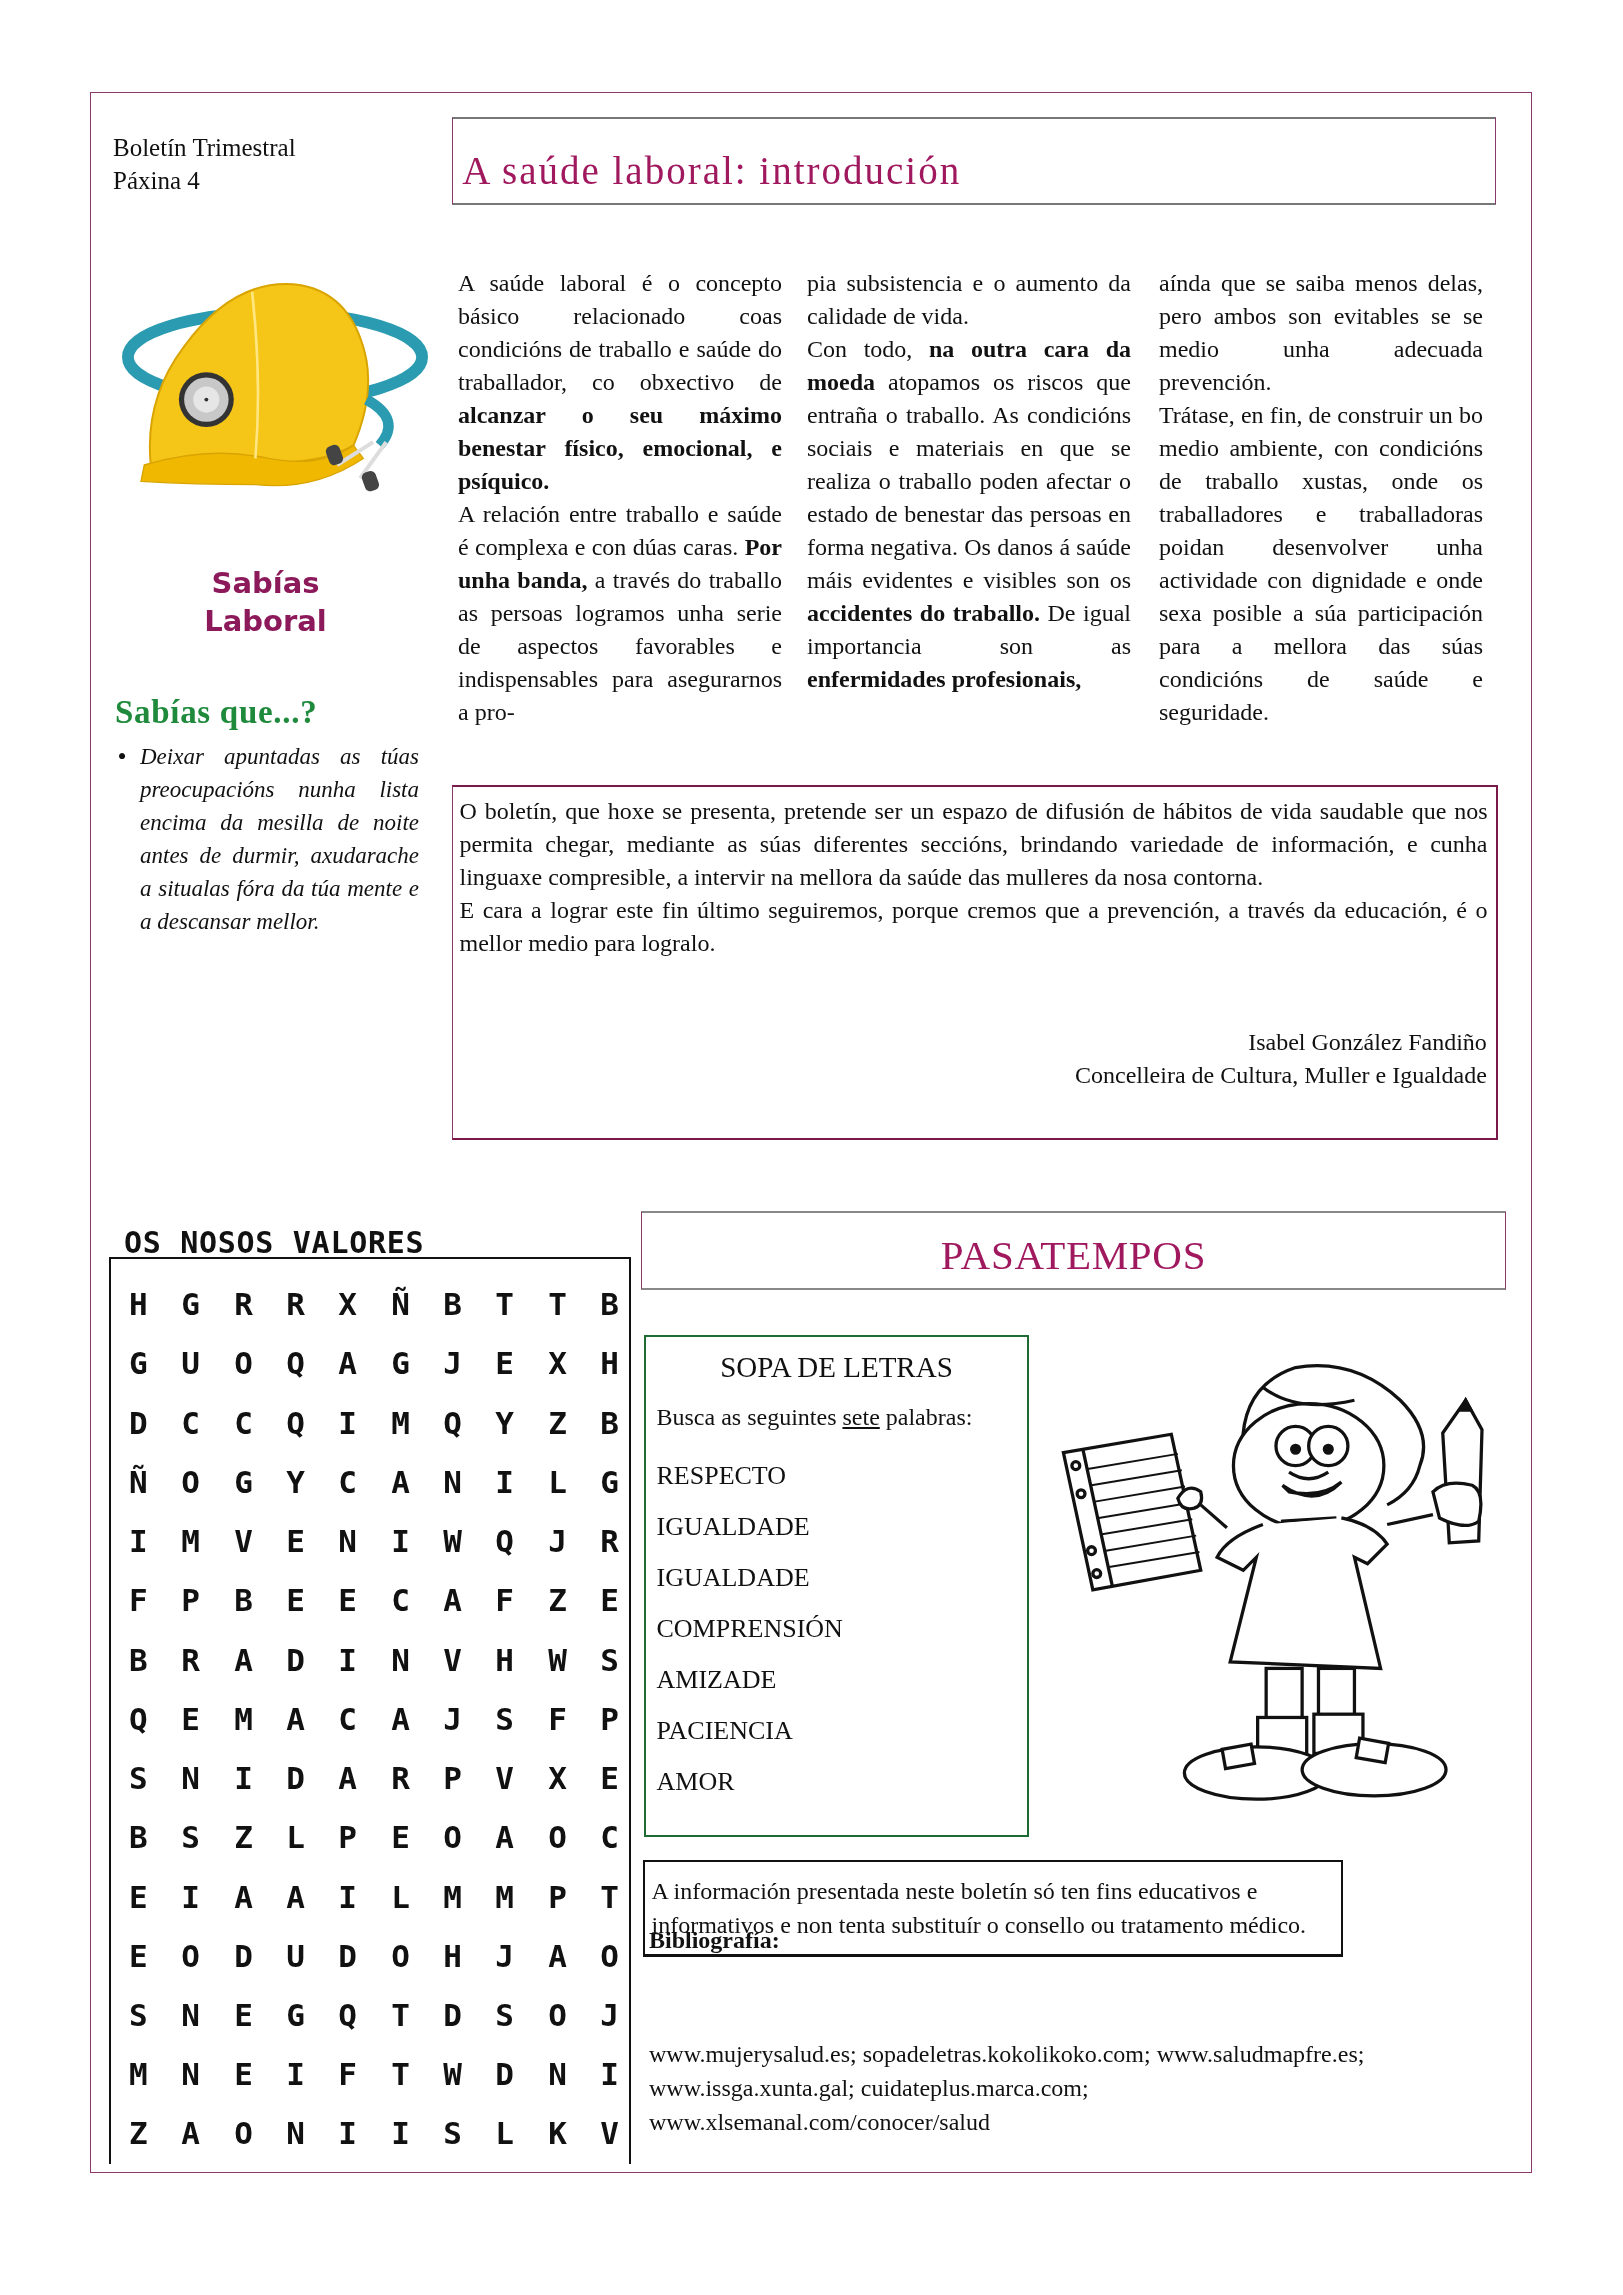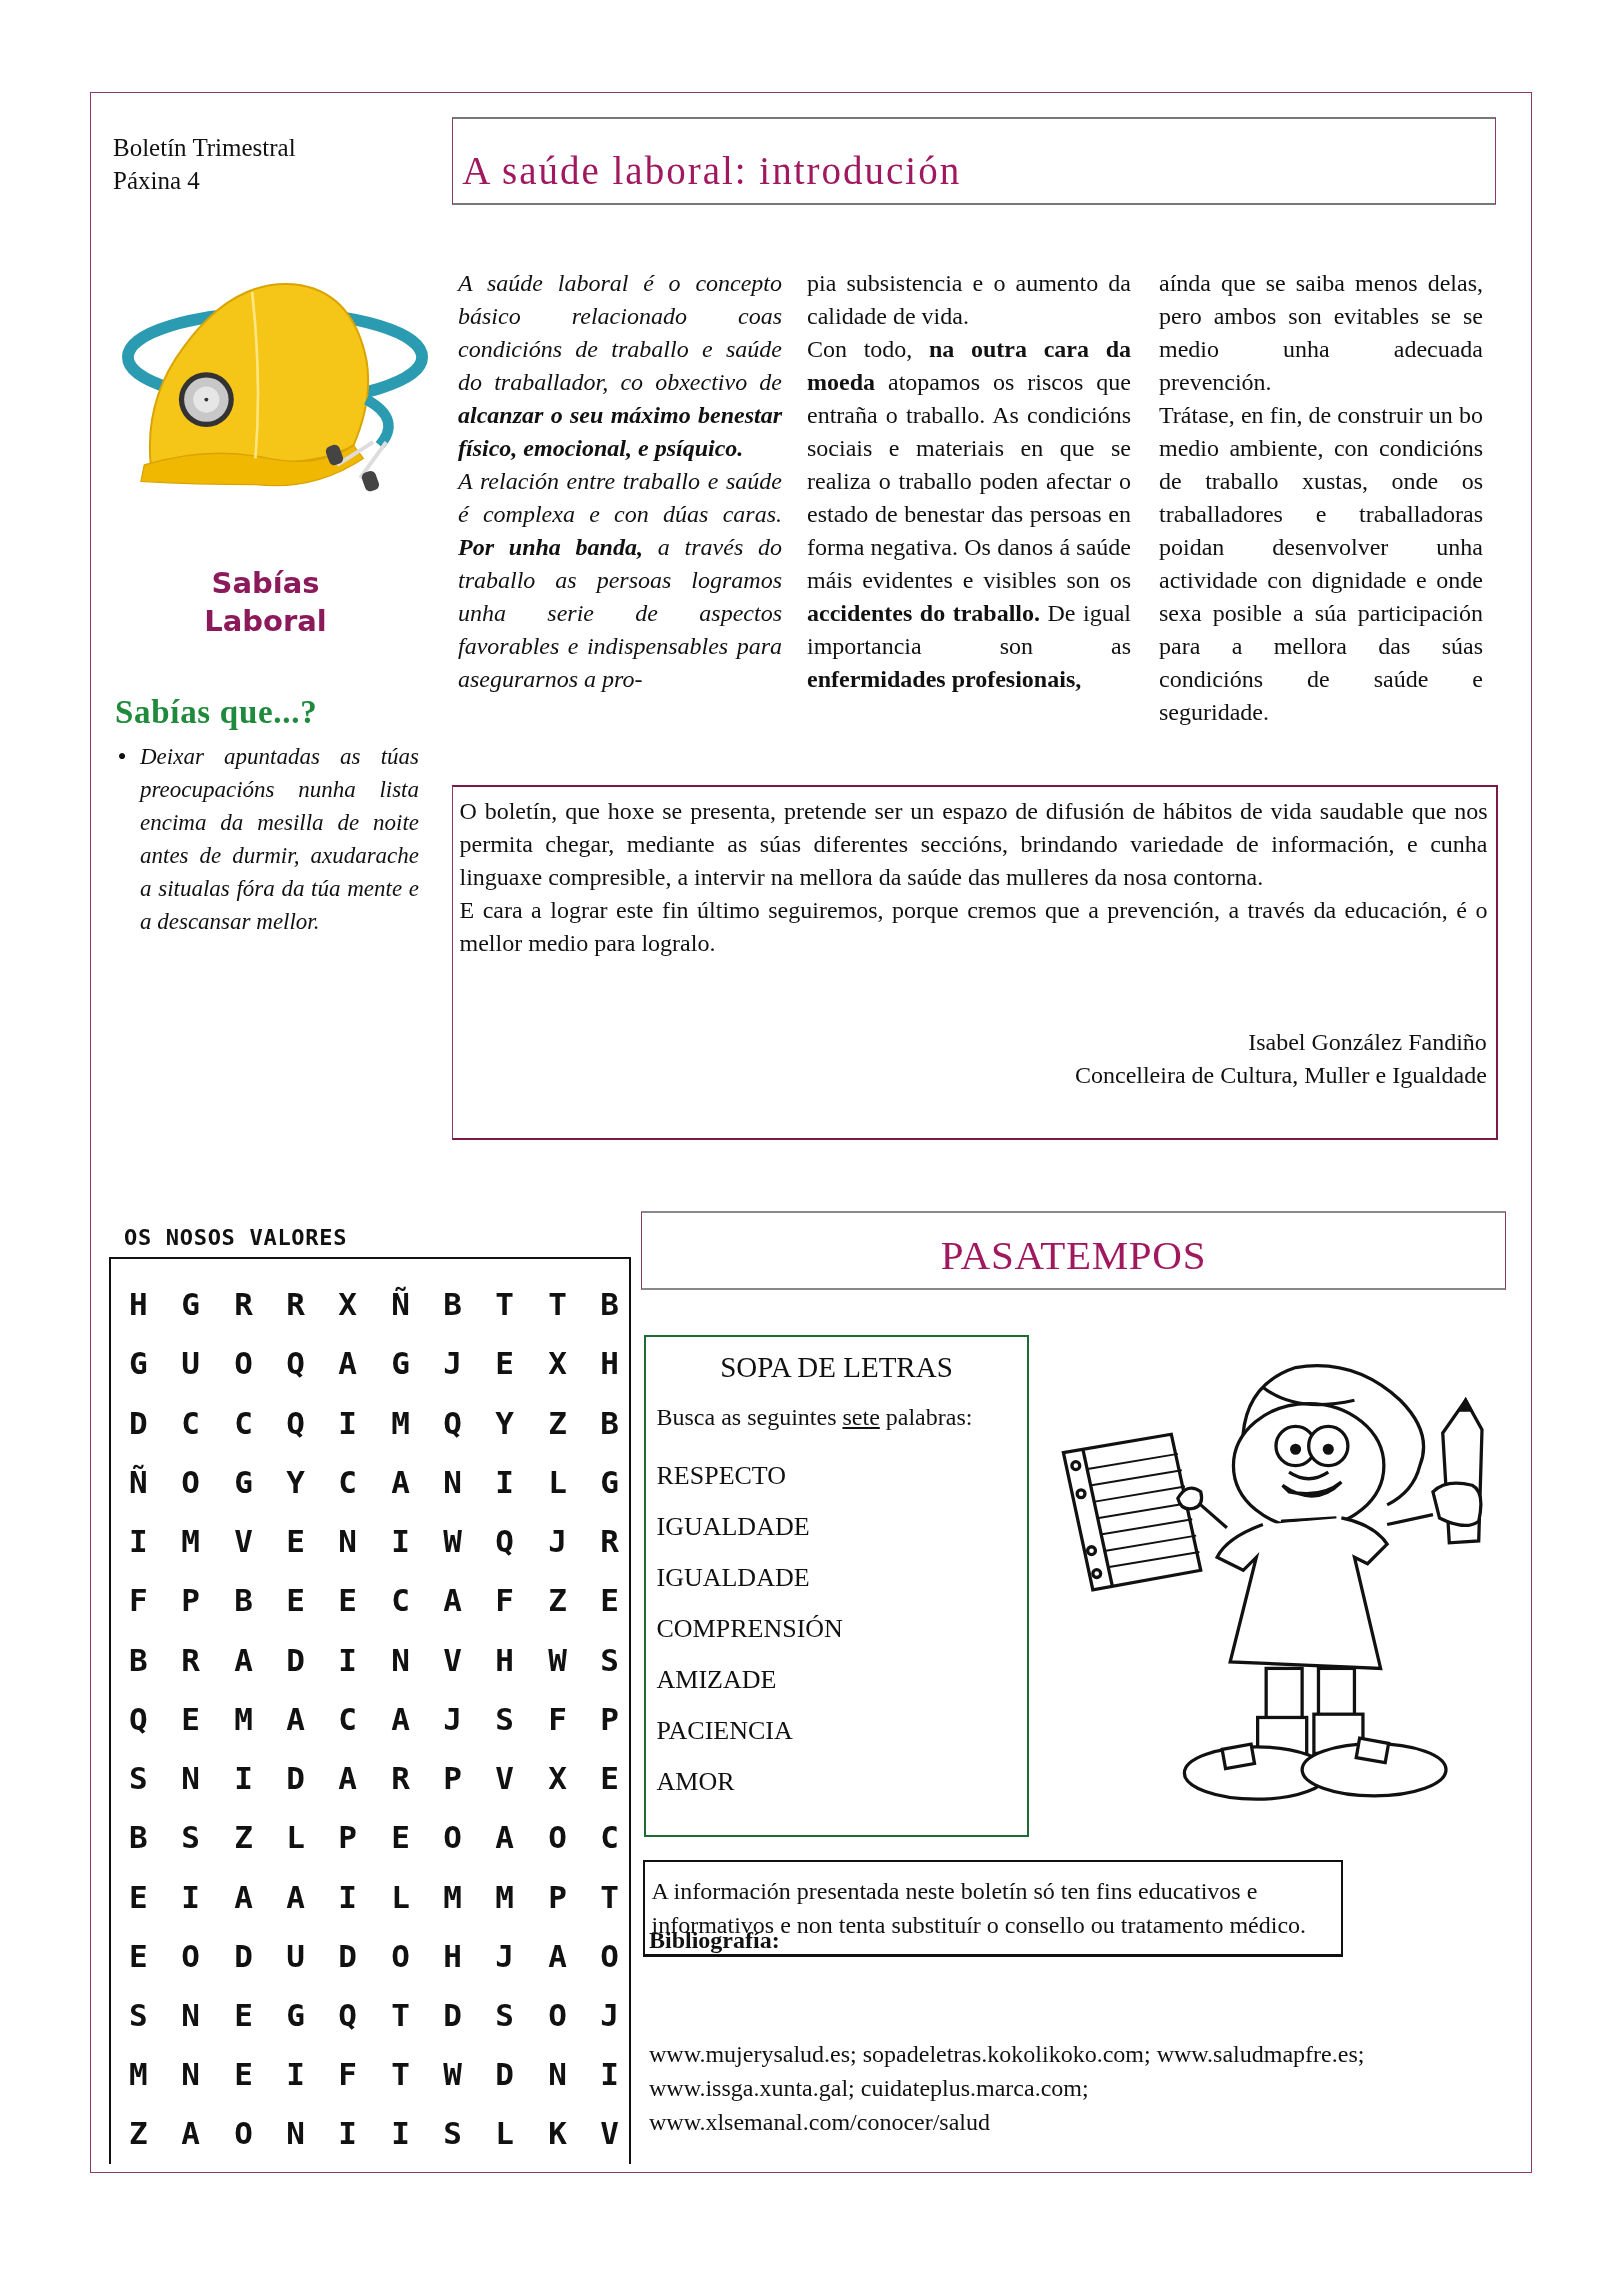--- a/index.html
+++ b/index.html
@@ -11,26 +11,26 @@
   .title-box .t { position:absolute; left:9.2px; top:29px; font-size:39px; color:#a0185e; letter-spacing:2px; }
   .helmet { left:105px; top:249px; width:340px; height:262px; }
   .side-title { left:118px; top:564px; width:295px; text-align:center; font-family:"DejaVu Sans","Liberation Sans",sans-serif; font-weight:bold; font-size:29px; line-height:38px; color:#8c1a5a; }
   .sabias-head { left:115px; top:694px; font-size:33px; color:#1f8a3c; font-weight:bold; letter-spacing:0.7px; }
   .sabias-list { left:115px; top:740px; width:304px; font-size:23px; line-height:33px; font-style:italic; margin:0; padding:0; list-style:none; }
   .sabias-list li { position:relative; padding-left:25px; text-align:justify; }
   .sabias-list li::before { content:"\2022"; position:absolute; left:2.6px; top:0; font-style:normal; font-size:26px; }
   .col { top:267px; width:324px; font-size:24px; line-height:33px; text-align:justify; }
   .col p { margin:0; }
   .col b { font-weight:bold; }
-  .col1 { left:458px;font-style:italic; } .col2 { left:807px; } .col3 { left:1159px; }
+  .col1 { left:458px; } .col2 { left:807px; } .col3 { left:1159px; }
   .intro-box { left:452px; top:785px; width:1046px; height:355px; border:2px solid #7a1a4a; border-left:1.3px solid #8a3a6a; box-sizing:border-box; }
   .intro-box .body { position:absolute; left:6.5px; top:7.9px; width:1028px; font-size:24px; line-height:33px; text-align:justify; }
   .intro-box .body p { margin:0; }
   .intro-box .sig { position:absolute; right:9.2px; top:239px; text-align:right; font-size:24px; line-height:33px; }
-  .ws-title { left:124px; top:1225px; font-family:"DejaVu Sans Mono","Liberation Mono",monospace; font-weight:bold; font-size:22px; letter-spacing:0.7px; }
+  .ws-title { left:124px; top:1225px; font-family:"DejaVu Sans Mono","Liberation Mono",monospace; font-weight:bold; font-size:30px; letter-spacing:0.7px; }
   .ws-grid { left:109px; top:1257px; width:522px; height:907px; border:2px solid #111; border-bottom:none; box-sizing:border-box; }
   .ws-row { position:absolute; left:0; width:100%; height:52px; }
   .ws-cell { position:absolute; width:39px; text-align:center; font-family:"DejaVu Sans Mono","Liberation Mono",monospace; font-weight:bold; font-size:31px; line-height:39px; }
   .pasa-box { left:641px; top:1211px; width:865px; height:79px; border:1.3px solid #8a3a6a; box-sizing:border-box; border-top:2.6px solid #888; border-bottom:2.6px solid #888; }
   .pasa-box .t { position:absolute; left:0; right:0; top:18.3px; text-align:center; font-size:41px; color:#a0185e; letter-spacing:0.7px; }
   .sopa-box { left:644px; top:1335px; width:385px; height:502px; border:2.6px solid #1f6b34; box-sizing:border-box; }
   .sopa-box .h { position:absolute; left:0; right:0; top:14.4px; text-align:center; font-size:29px; }
   .sopa-box .intro { position:absolute; left:10.5px; top:67px; font-size:24px; }
   .sopa-box .intro u { text-decoration:underline; }
   .sopa-box .words { position:absolute; left:10.5px; top:113px; margin:0; padding:0; list-style:none; font-size:26px; line-height:51px; }

